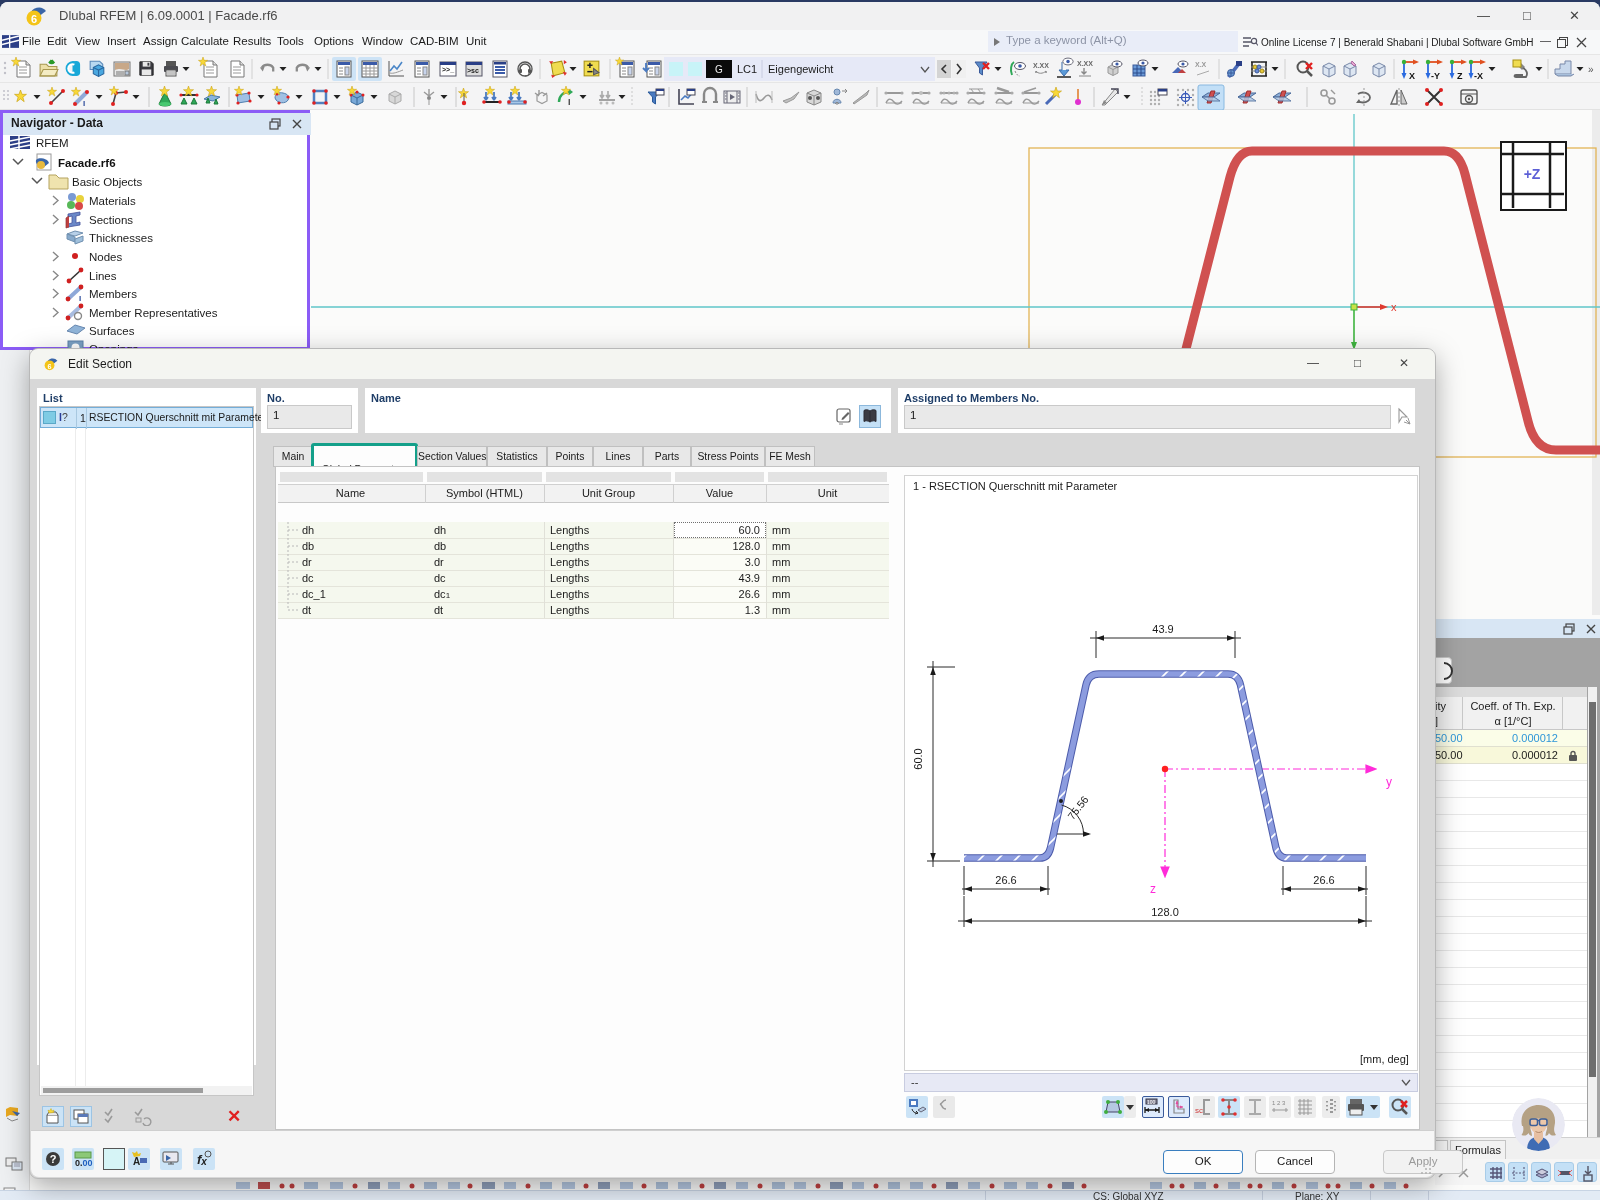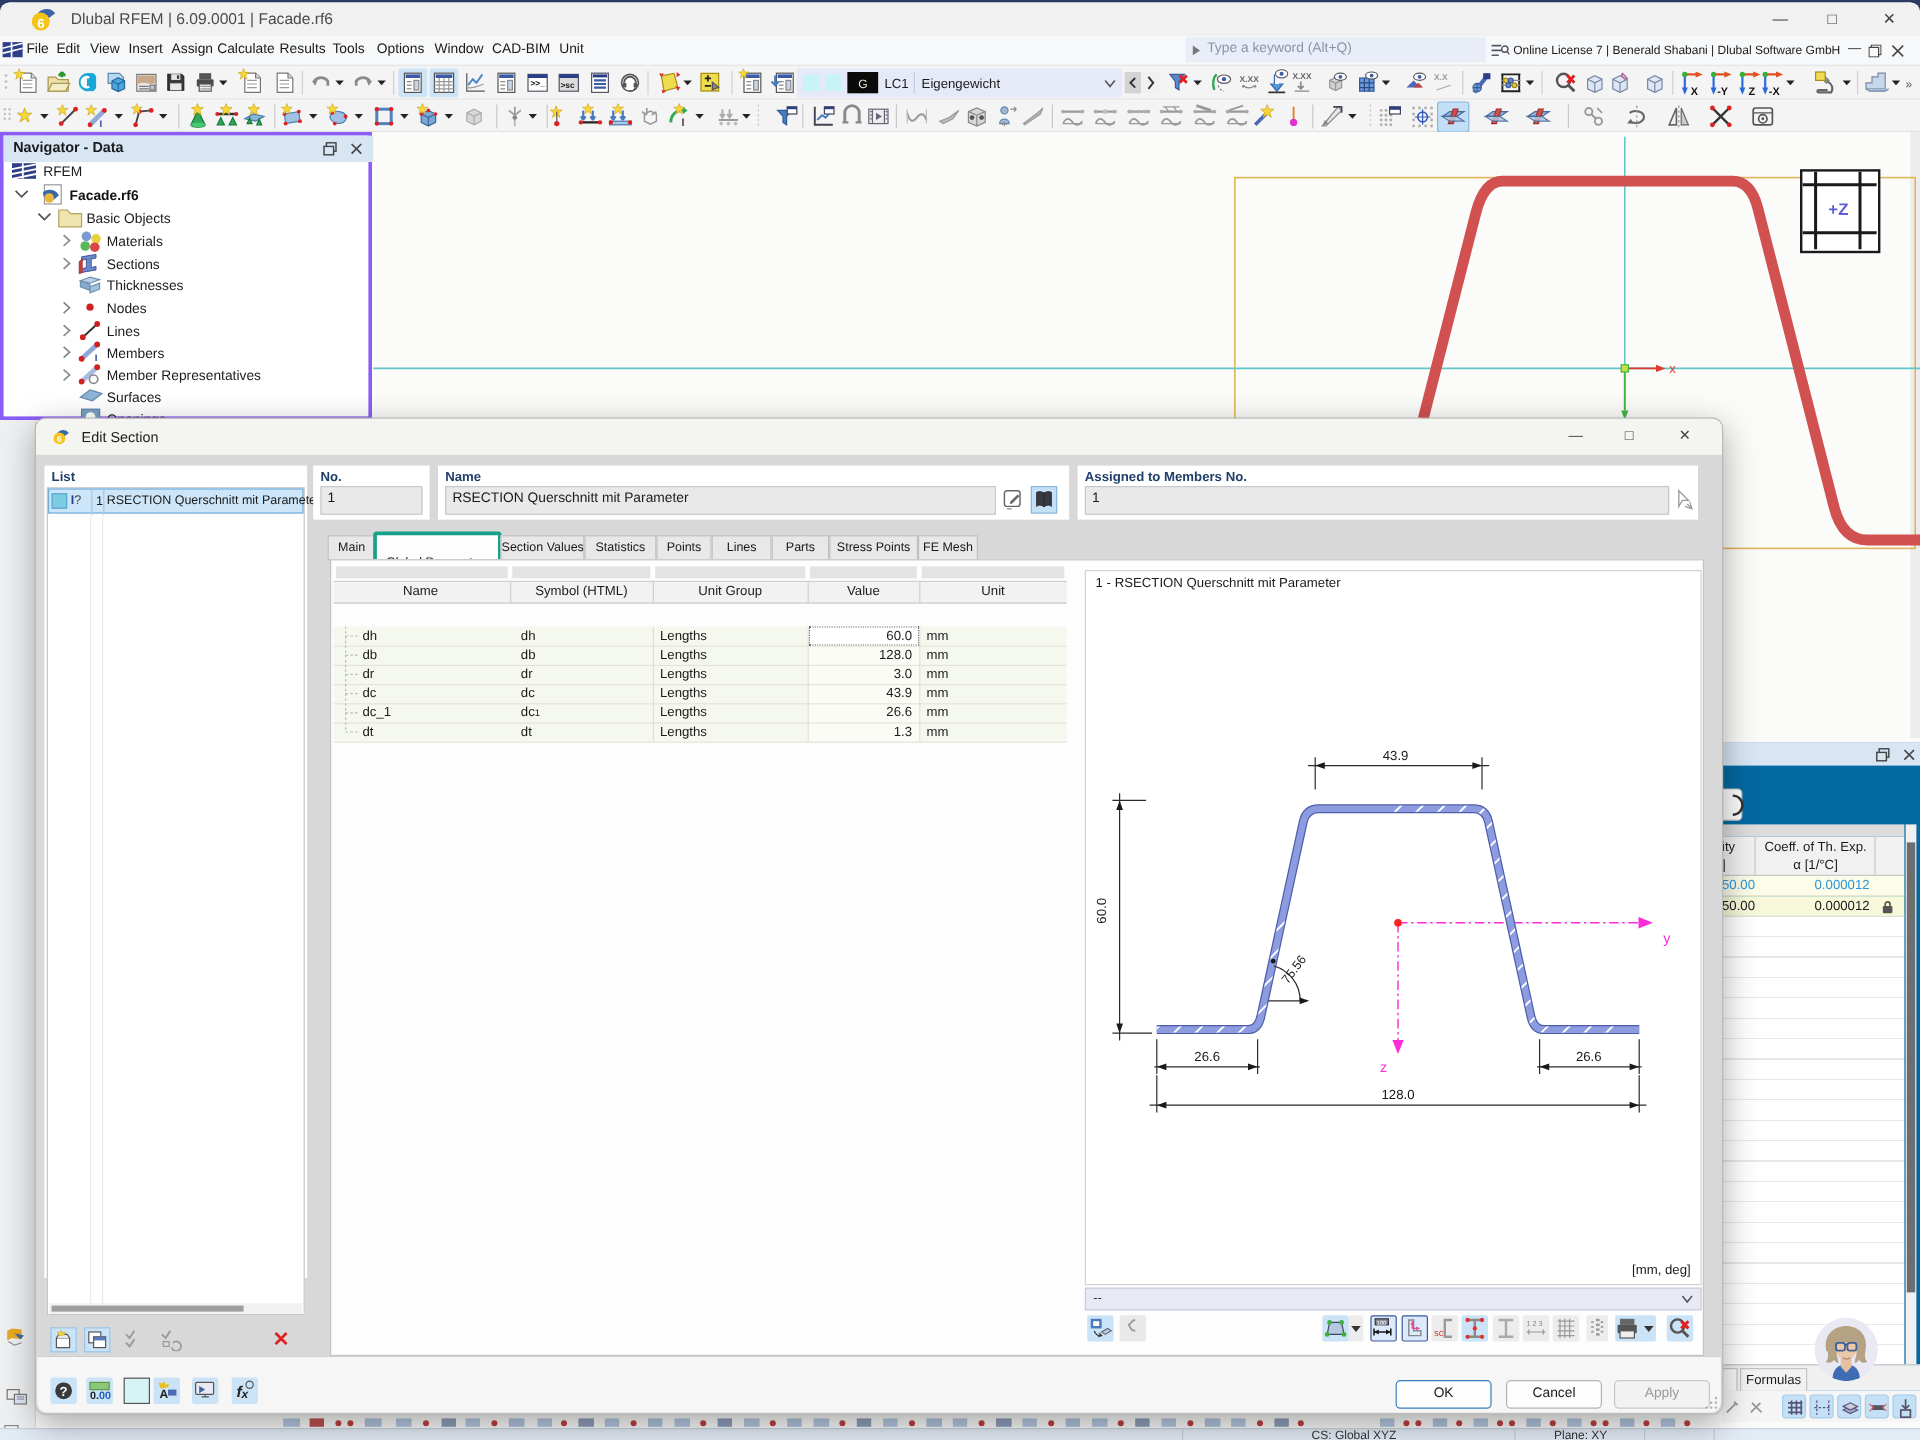--- a/index.html
+++ b/index.html
@@ -23,21 +23,21 @@
   
   #canvas { position:absolute; left:0; top:108px; width:1600px; height:1082px; background:#fbfbfa; }
   #zcube { position:absolute; left:1500px; top:139px; width:67px; height:70px; background:#fff; border:2.5px solid #1a1a1a; }
   
   #nav { position:absolute; left:0; top:108px; width:310px; height:240px; background:#fff; border:3px solid #8b5cf6; }
   #navhdr { position:absolute; left:0; top:0; width:308px; height:22px; background:#d8e6f4; }
   #navhdr b { position:absolute; left:8px; top:3px; font-size:12px; color:#1a1a1a; }
   
   #lstrip { position:absolute; left:0; top:348px; width:30px; height:842px; background:#eef0f2; border-right:1px solid #dcdcdc; }
   
-  #rpanel { position:absolute; left:1435px; top:617px; width:165px; height:566px; background:#0369a1; }
+  #rpanel { position:absolute; left:1435px; top:617px; width:165px; height:566px; background:#a3a3a3; }
   
   #statusbar { position:absolute; left:0; top:1188px; width:1600px; height:12px; background:#e3ebf5; border-top:1px solid #c8d4e4; }
   
   #dlg { position:absolute; left:30px; top:347px; width:1405px; height:829px; background:#d8d8d8; border-radius:8px; box-shadow:0 8px 28px rgba(0,0,0,.35); outline:1px solid #b8b8b8; }
   #dlgtitle { position:absolute; left:0; top:0; width:1405px; height:30px; background:#f4f5f1; border-radius:8px 8px 0 0; }
   .gbox { position:absolute; background:#fff; }
   .glabel { position:absolute; left:6px; top:4px; font-size:11px; font-weight:bold; color:#1f3e68; }
   .ginput { position:absolute; background:#e9e9e9; border:1px solid #c9c9c9; font-size:11.5px; color:#1b1b1b; padding:3px 0 0 5px; }
   #tabpage { position:absolute; left:245px; top:117px; width:1145px; height:664px; background:#fdfdfd; border:1px solid #c4c4c4; }
   .tab { position:absolute; top:97px; height:21px; background:#e8e8e8; border:1px solid #c0c0c0; font-size:10.4px; color:#1a1a1a; text-align:center; padding-top:4px; white-space:nowrap; overflow:hidden; }
@@ -1095,21 +1095,20 @@
       </svg>
     <div class="ab" style="left:197px;top:757px;font-size:17px;font-weight:bold;color:#e02020">✕</div>
 
     <div class="gbox" style="left:231px;top:39px;width:97px;height:45px">
       <div class="glabel">No.</div>
       <div class="ginput" style="left:6px;top:17px;width:85px;height:24px">1</div>
     </div>
 
     <div class="gbox" style="left:335px;top:39px;width:526px;height:45px">
       <div class="glabel">Name</div>
-      <div class="ginput" style="left:6px;top:17px;width:459px;height:24px">RSECTION Querschnitt mit Parameter</div>
       <svg class="ab" style="left:469px;top:17px" width="22" height="23" viewBox="0 0 22 23">
           <rect x="3" y="4" width="13" height="13" rx="2" fill="none" stroke="#666" stroke-width="1.2"></rect>
           <path d="M8 13 l6 -6 1.5 1.5 -6 6 -2 .5 z" fill="#666"></path>
           <path d="M5 19 h4" stroke="#888"></path>
         </svg>
       <div class="ab" style="left:494px;top:17px;width:22px;height:23px;background:#c4e0f6;border:1px solid #8cb8dc">
         <svg width="20" height="21" viewBox="0 0 20 21">
             <path d="M10 5 c-2 -1.5 -5 -1.5 -6 -.5 v11 c1 -1 4 -1 6 .5 c2 -1.5 5 -1.5 6 -.5 v-11 c-1 -1 -4 -1 -6 .5 z M10 5 v11" fill="#3a3a42" stroke="#2a2a32"></path>
           </svg>
       </div>
@@ -1373,21 +1372,21 @@
         <div class="pvb pvblue" style="left:1113px"><svg width="22" height="22" viewBox="0 0 22 22">
               <circle cx="9" cy="9" r="5.5" fill="none" stroke="#555" stroke-width="2"></circle>
               <line x1="13" y1="13" x2="18" y2="18" stroke="#555" stroke-width="2.5"></line>
               <path d="M12 5 l6 6 M18 5 l-6 6" stroke="#e02020" stroke-width="2.5"></path>
             </svg></div>
       </div>
     </div>
 
     <div class="ab" style="left:1133px;top:801px;width:80px;height:24px;background:#fdfdfd;border:1.5px solid #3a7ebf;border-radius:4px;text-align:center;font-size:11.5px;color:#1a1a1a;padding-top:4px">OK</div>
     <div class="ab" style="left:1225px;top:801px;width:80px;height:24px;background:#fdfdfd;border:1px solid #b4b4b4;border-radius:4px;text-align:center;font-size:11.5px;color:#1a1a1a;padding-top:4px">Cancel</div>
-    <div class="ab" style="left:1315px;top:801px;width:80px;height:24px;background:#f2f2f2;border:1px solid #c8c8c8;border-radius:4px;text-align:center;font-size:11.5px;color:#9a9a9a;padding-top:4px">Apply</div>
+    <div class="ab" style="left:1353px;top:801px;width:80px;height:24px;background:#f2f2f2;border:1px solid #c8c8c8;border-radius:4px;text-align:center;font-size:11.5px;color:#9a9a9a;padding-top:4px">Apply</div>
 
     <div class="ab" style="left:12px;top:799px;width:22px;height:22px;background:#cbe3f6;border-radius:2px"><svg width="22" height="22" viewBox="0 0 22 22">
           <circle cx="11" cy="11" r="7" fill="#3a3a3a"></circle>
           <text x="11" y="15" font-size="11" font-weight="bold" fill="#fff" text-anchor="middle">?</text>
         </svg></div>
     <div class="ab" style="left:42px;top:799px;width:22px;height:22px;background:#cbe3f6;border-radius:2px"><svg width="22" height="22" viewBox="0 0 22 22">
           <rect x="3" y="4" width="16" height="6" fill="#8cc878" stroke="#5a9a48"></rect>
           <text x="3" y="18" font-size="9" font-weight="bold" fill="#222">0.<tspan fill="#2060c0">00</tspan></text>
         </svg></div>
     <div class="ab" style="left:73px;top:799px;width:22px;height:22px;background:#d6f4f6;border:1.5px solid #555"></div>

